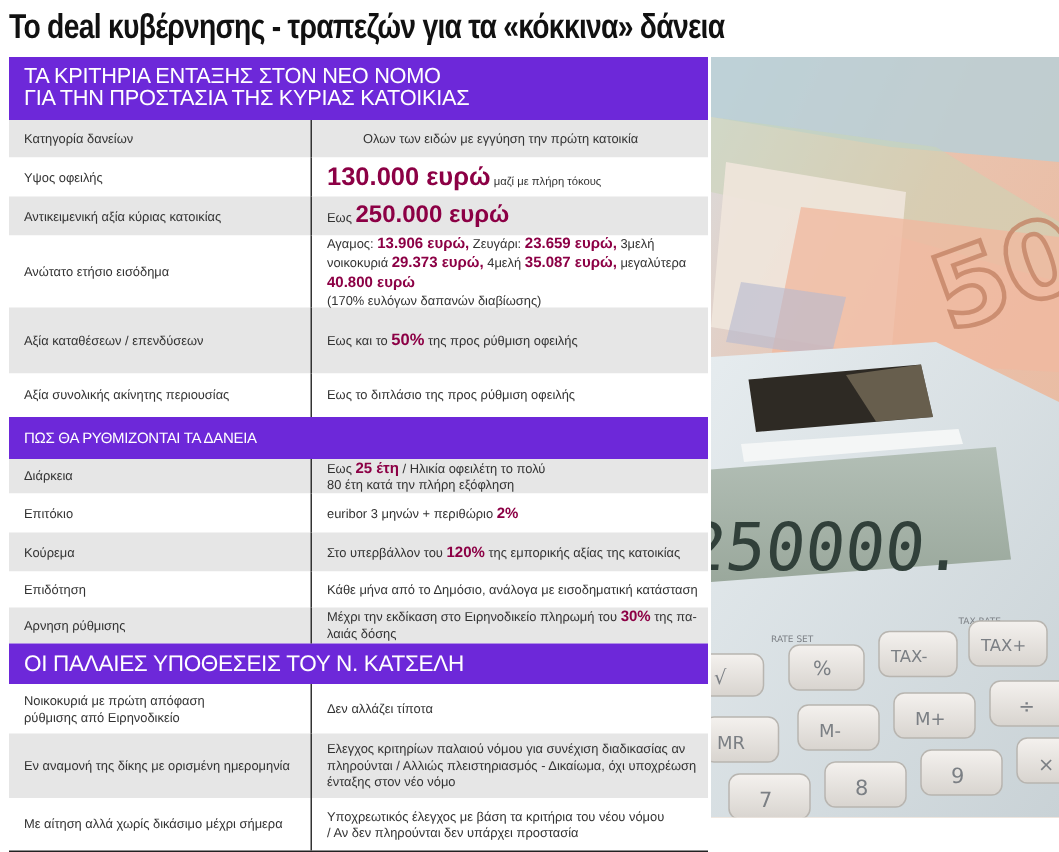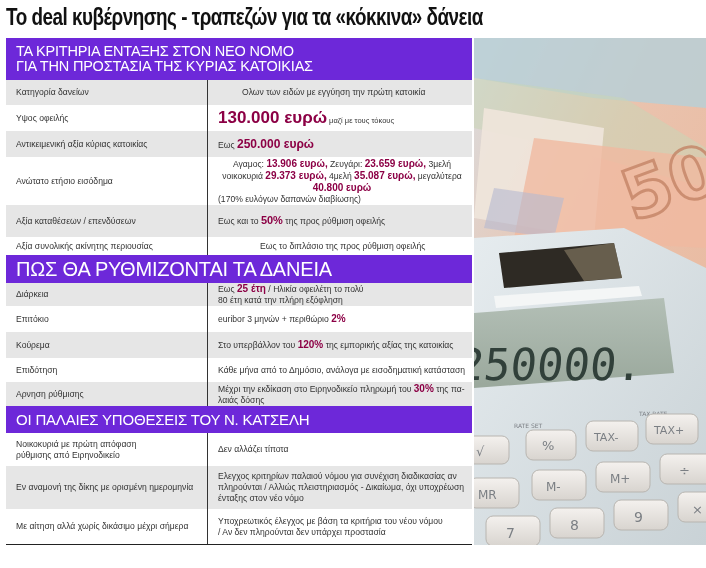--- a/index.html
+++ b/index.html
@@ -7,21 +7,21 @@
   .title { position:absolute; left:6px; top:4px; font-family:"Liberation Sans", sans-serif; font-weight:bold; font-size:23px; letter-spacing:-0.6px; color:#111; transform:scaleX(0.82); transform-origin:left top; white-space:nowrap; }
   .table { position:absolute; left:6px; top:38px; width:466px; }
   .sec-head { background:#6d28d9; color:#fff; font-size:14.5px; line-height:15px; padding:0 10px; display:flex; flex-direction:column; justify-content:center; letter-spacing:-0.2px; }
   .row { display:flex; font-size:8.6px; line-height:11px; color:#333; }
   .row.gray { background:#e6e6e6; }
   .row.white { background:#ffffff; }
   .cell-l { width:202px; padding:0 0 0 10px; box-sizing:border-box; display:flex; align-items:center; border-right:1px solid #333; }
   .cell-r { flex:1; padding:0 6px 0 10px; display:flex; flex-direction:column; justify-content:center; }
   .hl { color:#8c0045; font-weight:bold; font-family:"Liberation Sans Narrow","Liberation Sans", sans-serif; }
   .big { font-size:17px; line-height:18px; }
-  .mid { font-size:12px; line-height:16px; }
+  .mid { font-size:16px; line-height:16px; }
   .tiny { font-size:7.5px; }
   .bottom-line { border-bottom:1.5px solid #222; }
   .photo { position:absolute; left:474px; top:38px; width:232px; height:507px; overflow:hidden; background:#e8ddd2; }
 </style>
 </head>
 <body>
 
 <div class="title">Το deal κυβέρνησης - τραπεζών για τα «κόκκινα» δάνεια</div>
 
 <div class="table">
@@ -34,56 +34,56 @@
   <div class="row gray" style="height:25px;gap:24px;">
     <div class="cell-l">Κατηγορία δανείων</div>
     <div class="cell-r">
         <span>Ολων των ειδών με εγγύηση την πρώτη κατοικία</span>
       </div>
   </div>
 
   <div class="row white" style="height:26px;">
     <div class="cell-l">Υψος οφειλής</div>
     <div class="cell-r">
-      <div><span class="hl big">130.000 ευρώ</span><span class="tiny"> μαζί με τους τόκους</span></div>
+      <div><span class="hl big">130.000 ευρώ</span><span class="tiny"> μαζί με πλήρη τόκους</span></div>
     </div>
   </div>
 
   <div class="row gray" style="height:26px;">
     <div class="cell-l">Αντικειμενική αξία κύριας κατοικίας</div>
     <div class="cell-r">
       <div><span>Εως </span><span class="hl mid">250.000 ευρώ</span></div>
     </div>
   </div>
 
   <div class="row white" style="height:48px;">
     <div class="cell-l">Ανώτατο ετήσιο εισόδημα</div>
     <div class="cell-r">
-      <div style="line-height:12px;text-align:center;">
+      <div style="line-height:12px;">
         <span>Αγαμος: </span><span class="hl" style="font-size:10px">13.906 ευρώ,</span><span> Ζευγάρι: </span><span class="hl" style="font-size:10px">23.659 ευρώ,</span><span> 3μελή νοικοκυριά </span><span class="hl" style="font-size:10px">29.373 ευρώ,</span><span> 4μελή </span><span class="hl" style="font-size:10px">35.087 ευρώ,</span><span> μεγαλύτερα </span><span class="hl" style="font-size:10px">40.800 ευρώ</span>
       </div>
       <div>(170% ευλόγων δαπανών διαβίωσης)</div>
     </div>
   </div>
 
-  <div class="row gray" style="height:32px;">
+  <div class="row gray" style="height:44px;">
     <div class="cell-l">Αξία καταθέσεων / επενδύσεων</div>
     <div class="cell-r">
       <div><span>Εως και το </span><span class="hl" style="font-size:11px">50%</span><span> της προς ρύθμιση οφειλής</span></div>
     </div>
   </div>
 
-  <div class="row white" style="height:18px;gap:42px;">
+  <div class="row white" style="height:29px;">
     <div class="cell-l">Αξία συνολικής ακίνητης περιουσίας</div>
     <div class="cell-r">
         <span>Εως το διπλάσιο της προς ρύθμιση οφειλής</span>
       </div>
   </div>
 
-  <div class="sec-head" style="height:28px; font-size:20px;">
+  <div class="sec-head" style="height:28px; font-size:10px;">
     <span>ΠΩΣ ΘΑ ΡΥΘΜΙΖΟΝΤΑΙ ΤΑ ΔΑΝΕΙΑ</span>
   </div>
 
   <div class="row gray" style="height:23px;">
     <div class="cell-l">Διάρκεια</div>
     <div class="cell-r">
       <div><span>Εως </span><span class="hl" style="font-size:10px">25 έτη</span><span> / Ηλικία οφειλέτη το πολύ</span></div>
       <div>80 έτη κατά την πλήρη εξόφληση</div>
     </div>
   </div>

